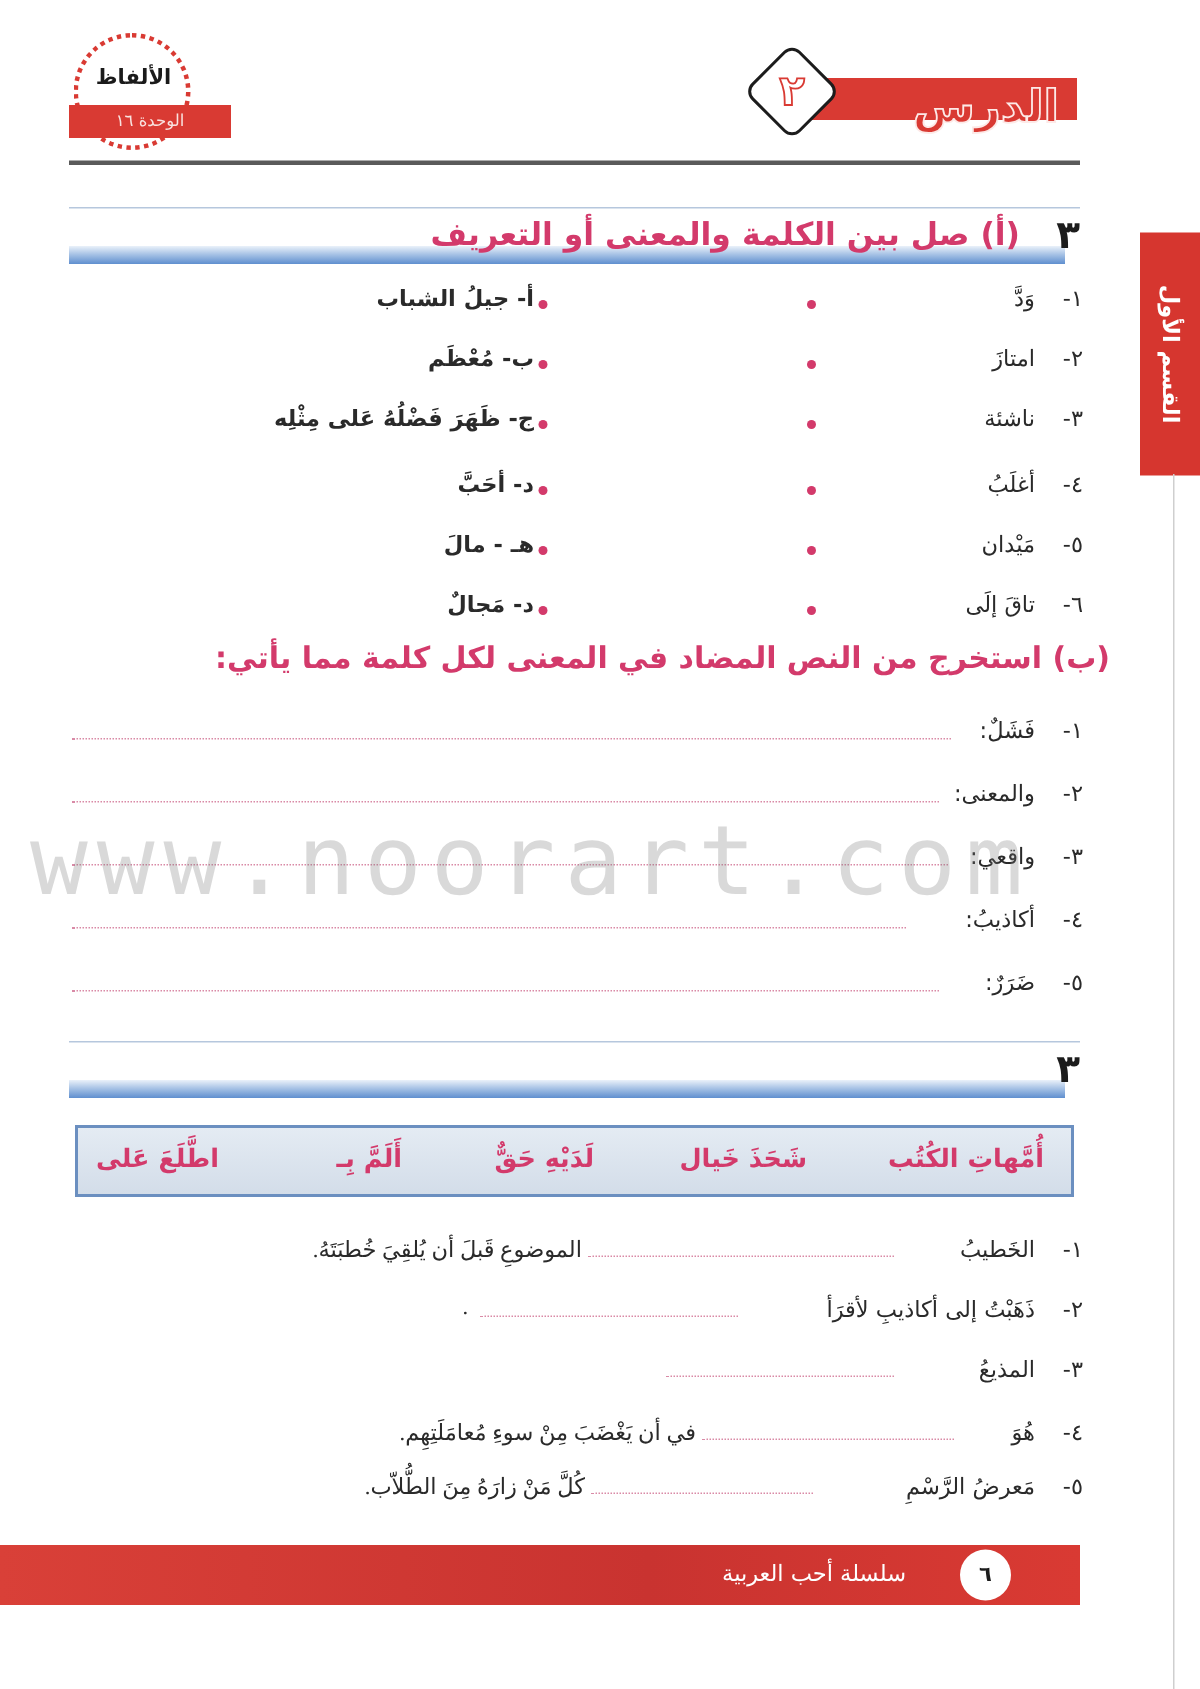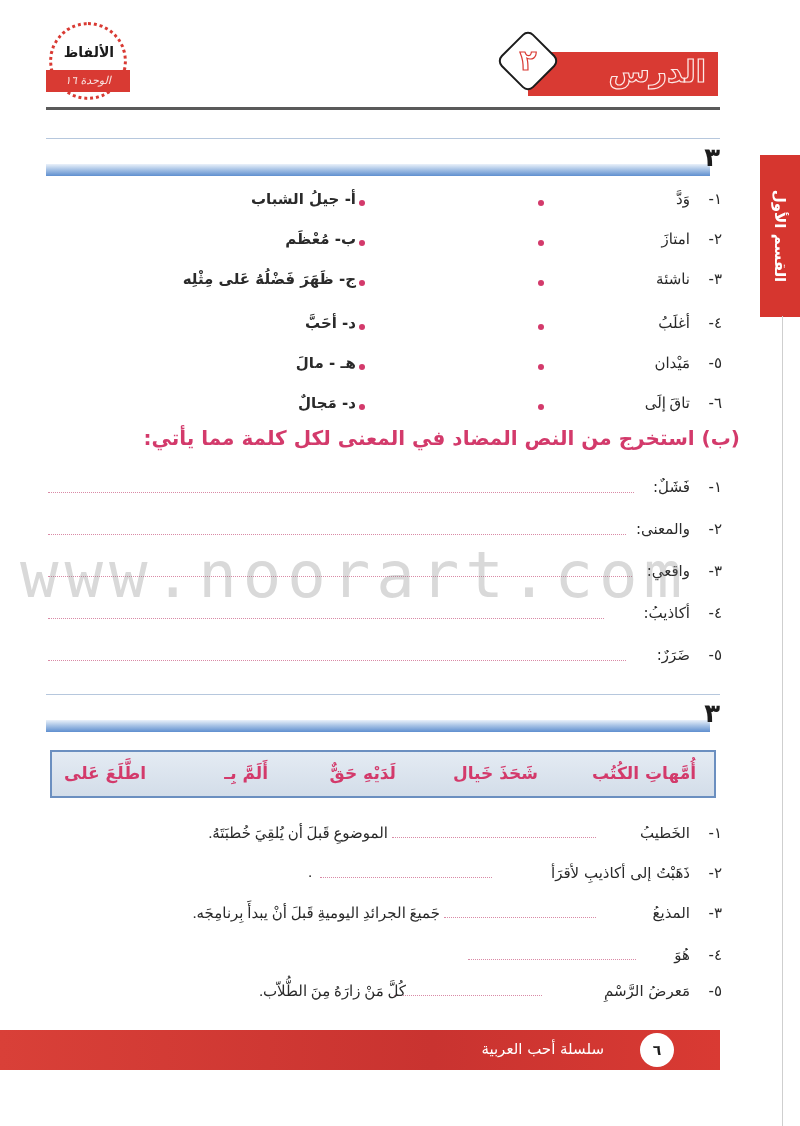--- a/index.html
+++ b/index.html
@@ -1,28 +1,28 @@
 <!DOCTYPE html>
 <html><head>
 <meta charset="utf-8">
 <style>
   * { box-sizing: border-box; margin: 0; padding: 0; }
   html, body { width: 800px; height: 1126px; background: #ffffff; overflow: hidden; }
   body { position: relative; font-family: "DejaVu Sans", sans-serif; color: #2a2a2a; direction: rtl; }
 
   
-  .lesson-banner { position: absolute; left: 528px; top: 52px; width: 190px; height: 44px; background: #d93a33; }
+  .lesson-banner { position: absolute; left: 528px; top: 52px; width: 190px; height: 28px; background: #d93a33; }
   .lesson-title-fill { position: absolute; right: 12px; top: 2px; font-size: 30px; font-weight: bold; color: #d93a33; line-height: 36px; -webkit-text-stroke: 1.2px #fde9e7; }
   .lesson-diamond { position: absolute; left: 505px; top: 38px; width: 46px; height: 46px; transform: rotate(45deg); background: #ffffff; border: 2px solid #1c1c1c; border-radius: 8px; }
   .lesson-num { position: absolute; left: 505px; top: 38px; width: 46px; height: 46px; text-align: center; line-height: 46px; font-size: 28px; font-weight: bold; color: #fff; -webkit-text-stroke: 1.2px #d93a33; }
 
   .unit-badge { position: absolute; left: 46px; top: 22px; width: 82px; height: 72px; }
   .unit-circle { position: absolute; left: 3px; top: 0; width: 78px; height: 78px; border-radius: 50%; border: 3px dotted #d93a33; }
   .unit-title { position: absolute; left: 0; top: 22px; width: 86px; text-align: center; font-size: 14px; font-weight: bold; color: #1a1a1a; }
-  .unit-label { position: absolute; left: 0; top: 48px; width: 84px; height: 22px; background: #d93a33; color: #f9e2df; font-size: 11px; text-align: center; line-height: 22px; font-style: italic; }
+  .unit-label { position: absolute; left: 0; top: 48px; width: 108px; height: 22px; background: #d93a33; color: #f9e2df; font-size: 11px; text-align: center; line-height: 22px; }
 
   .header-rule { position: absolute; left: 46px; top: 107px; width: 674px; height: 3px; background: #5a5a5a; }
 
   
   .side-tab { position: absolute; left: 760px; top: 155px; width: 40px; height: 162px; background: #d6362f; }
   .side-tab-text { position: absolute; left: 0; top: 0; width: 40px; height: 162px; display: flex; align-items: center; justify-content: center; }
   .side-tab-text span { transform: rotate(90deg); white-space: nowrap; color: #ffffff; font-size: 15px; font-weight: bold; }
   .page-edge { position: absolute; left: 782px; top: 316px; width: 1px; height: 810px; background: #cfcfcf; }
 
   
@@ -30,21 +30,21 @@
   .sec-head .thin { position: absolute; left: 0; top: 0; width: 100%; height: 1px; background: #b6c7dd; }
   .sec-head .bar { position: absolute; left: 0; bottom: 0; width: 664px; height: 12px; background: linear-gradient(to bottom, #eaf1fa 0%, #a9c4e6 45%, #5f8fcf 100%); }
   .sec-head .num { position: absolute; right: 0; top: 4px; font-size: 26px; font-weight: bold; color: #1c1c1c; }
   .sec-head .title { position: absolute; right: 40px; top: 6px; font-size: 21px; font-weight: bold; color: #d33a6b; white-space: nowrap; }
 
   .subhead { position: absolute; right: 60px; font-size: 20px; font-weight: bold; color: #d33a6b; white-space: nowrap; }
 
   
   .match-row { position: absolute; left: 0; width: 800px; height: 30px; font-size: 15px; }
   .match-row .idx { position: absolute; right: 78px; top: 4px; }
-  .match-row .word { position: absolute; right: 110px; top: 4px; white-space: nowrap; font-family: Liberation Serif, serif; }
+  .match-row .word { position: absolute; right: 110px; top: 4px; white-space: nowrap; }
   .match-row .dot-mid { position: absolute; left: 538px; top: 14px; width: 6px; height: 6px; border-radius: 50%; background: #d33a6b; }
   .match-row .dot-left { position: absolute; left: 359px; top: 14px; width: 6px; height: 6px; border-radius: 50%; background: #d33a6b; }
   .match-row .meaning { position: absolute; right: 444px; top: 4px; white-space: nowrap; font-weight: bold; }
 
   
   .fill-row { position: absolute; left: 0; width: 800px; height: 30px; font-size: 15px; }
   .fill-row .idx { position: absolute; right: 78px; top: 4px; }
   .fill-row .word { position: absolute; right: 110px; top: 4px; white-space: nowrap; }
   .fill-row .line { position: absolute; left: 48px; top: 18px; border-bottom: 1.5px dotted #d98aa6; height: 1px; }
 
@@ -88,20 +88,21 @@
   <div class="side-tab-text">
       <span>القسم الأول</span>
     </div>
 </div>
 <div class="page-edge"></div>
 
 <div class="sec-head" style="top:138px;">
   <div class="thin"></div>
   <div class="bar"></div>
   <div class="num">٣</div>
+  <div class="title">(أ) صل بين الكلمة والمعنى أو التعريف</div>
 </div>
 
 <div class="match-row" style="top:186px;">
   <span class="idx">١-</span>
   <span class="word">وَدَّ</span>
   <span class="dot-mid"></span>
   <span class="dot-left"></span>
   <span class="meaning">أ- جيلُ الشباب</span>
 </div>
 <div class="match-row" style="top:226px;">
@@ -191,31 +192,31 @@
 <div class="sent-row" style="top:860px;">
   <span class="idx">٢-</span>
   <span class="pre">ذَهَبْتُ إلى أكاذيبِ لأقرَأ</span>
   <span class="blank" style="left:320px; width:172px;"></span>
   <span class="post" style="right:488px;">.</span>
 </div>
 <div class="sent-row" style="top:900px;">
   <span class="idx">٣-</span>
   <span class="pre">المذيعُ</span>
   <span class="blank" style="left:444px; width:152px;"></span>
-  <span class="post" style="right:360px;">جَميعَ الجرائدِ اليوميةِ قَبلَ أنْ يبدأَ بِرنامِجَه.</span>
 </div>
 <div class="sent-row" style="top:942px;">
   <span class="idx">٤-</span>
   <span class="pre">هُوَ</span>
   <span class="blank" style="left:468px; width:168px;"></span>
+  <span class="post" style="right:336px;">في أن يَغْضَبَ مِنْ سوءِ مُعامَلَتِهِم.</span>
 </div>
 <div class="sent-row" style="top:978px;">
   <span class="idx">٥-</span>
   <span class="pre">مَعرضُ الرَّسْمِ</span>
   <span class="blank" style="left:394px; width:148px;"></span>
-  <span class="post" style="right:394px;">كُلَّ مَنْ زارَهُ مِنَ الطُّلاّب.</span>
+  <span class="post" style="right:410px;">كُلَّ مَنْ زارَهُ مِنَ الطُّلاّب.</span>
 </div>
 
 <div class="watermark">www.noorart.com</div>
 
 <div class="footer-bar"></div>
 <div class="footer-circle">٦</div>
 <div class="footer-series">سلسلة أحب العربية</div>
 
 </body></html>

